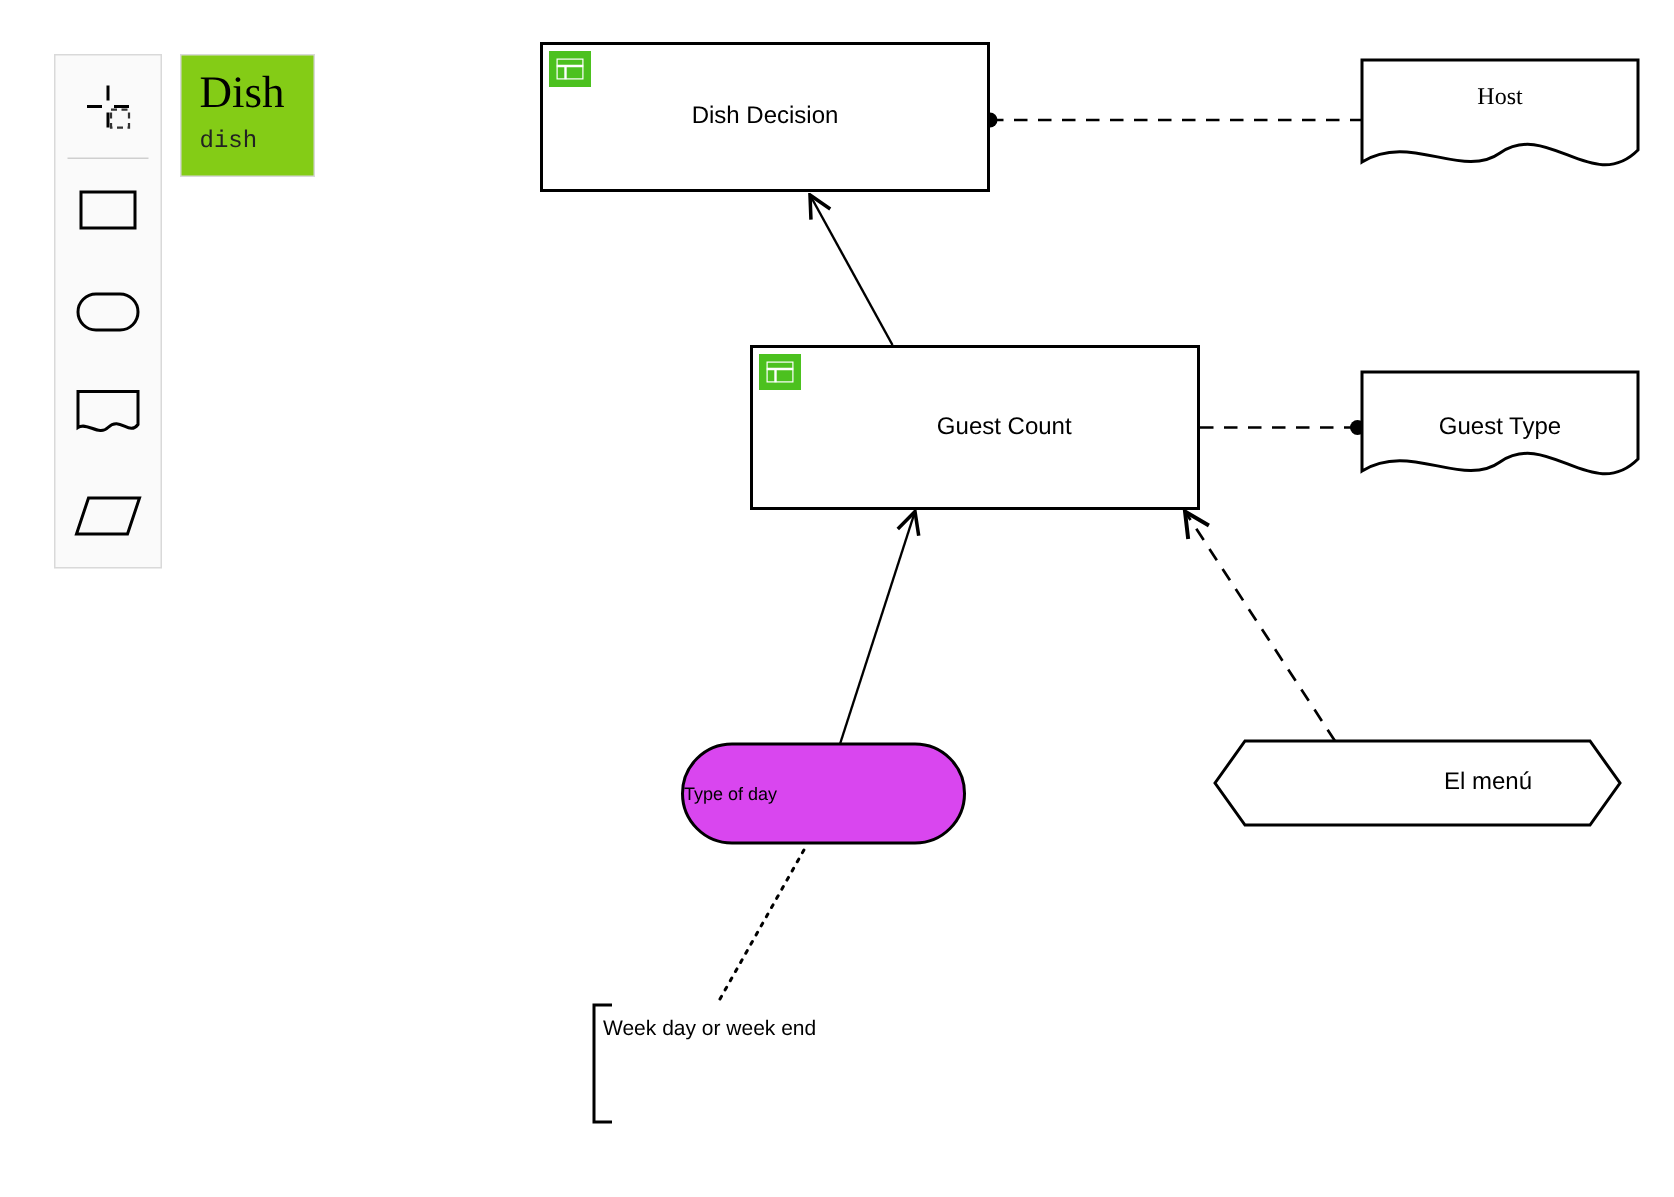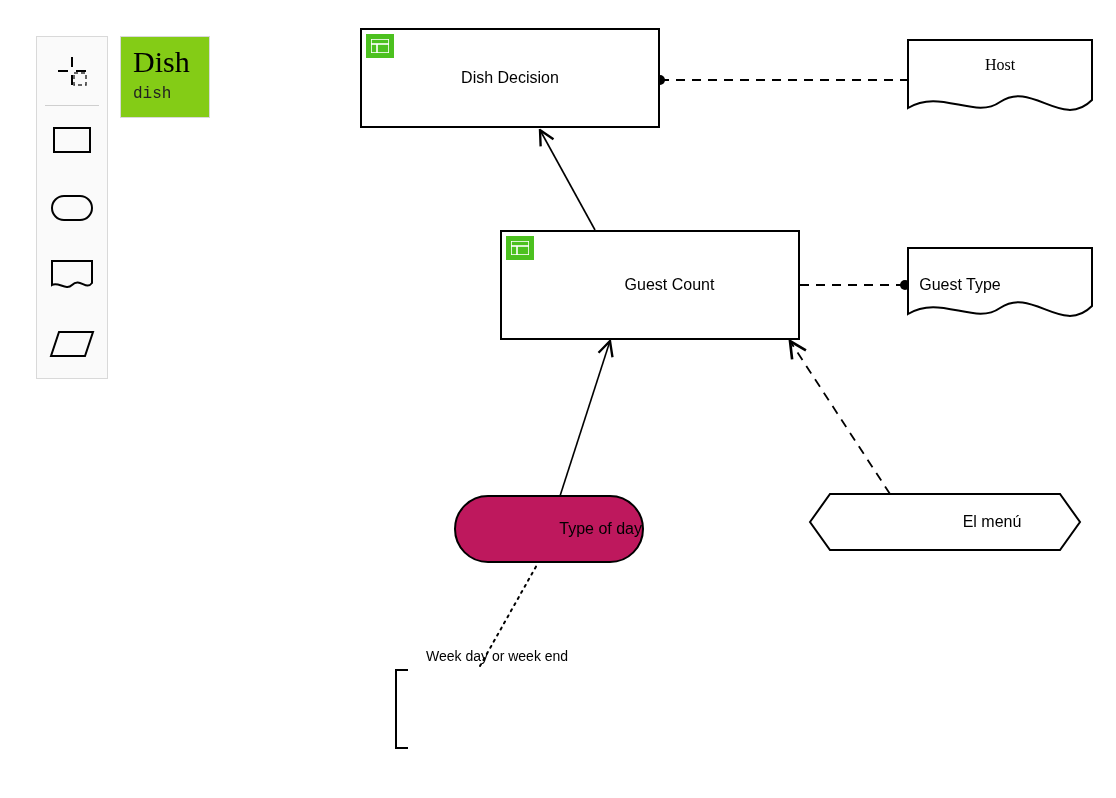--- a/index.html
+++ b/index.html
@@ -81,25 +81,25 @@
     display: flex;
     align-items: center;
     justify-content: center;
   }
   .decision-badge svg { display:block; }
 
   .input-node {
     position: absolute;
     box-sizing: border-box;
     border: 2px solid #000;
-    background: #be185d;
-    display: flex;
-    align-items: center;
-    justify-content: flex-end;
-    font-size: 16px;
+    background: #d946ef;
+    display: flex;
+    align-items: center;
+    justify-content: flex-start;
+    font-size: 12px;
     border-radius: 36px;
   }
 
   
   .annotation {
     position: absolute;
     font-size: 14px;
     line-height: 1.35;
     max-width: 160px;
   }
@@ -223,17 +223,17 @@
   </div>
   <span>Guest Count</span>
 </div>
 
 <div class="input-node" style="left:454px; top:495px; width:190px; height:68px;">
   <span>Type of day</span>
 </div>
 
 <div class="know-label" style="left:908px; top:56px; width:184px;font-family:Liberation Serif, serif;">Host</div>
 
-<div class="know-label" style="left:868px; top:276px; width:184px;">Guest Type</div>
+<div class="know-label" style="left:908px; top:276px; width:184px;">Guest Type</div>
 
 <div class="know-label" style="left:857px; top:513px; width:270px;">El menú</div>
 
-<div class="annotation" style="left:402px; top:647px;margin-left:24px;">Week day or week end</div>
+<div class="annotation" style="left:402px; top:676px;">Week day or week end</div>
 
 </body></html>

